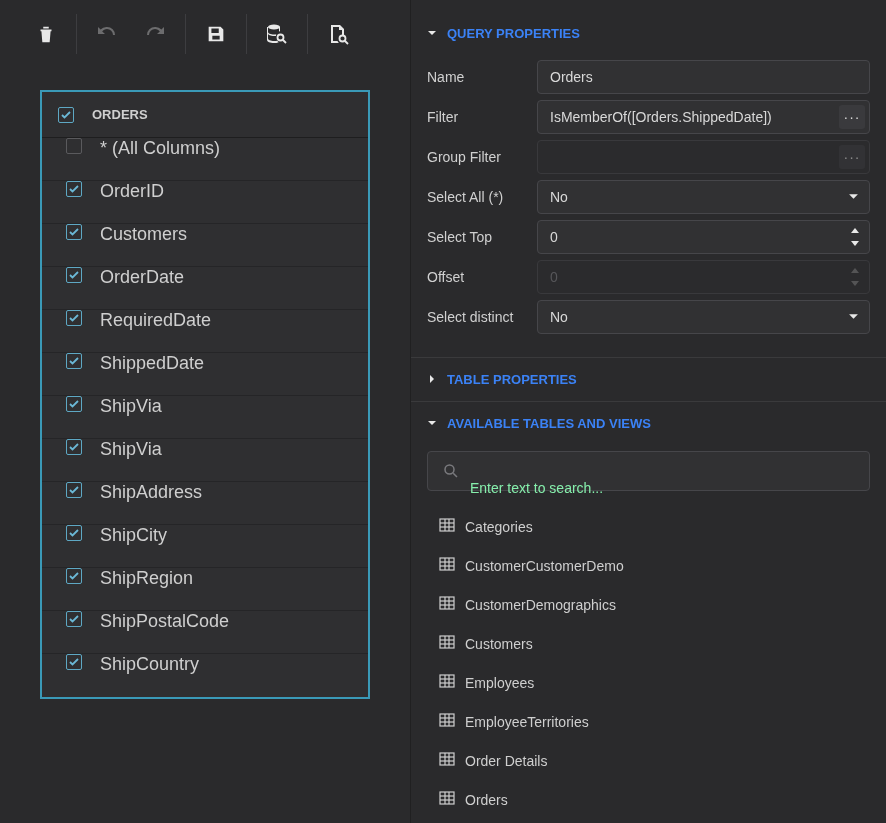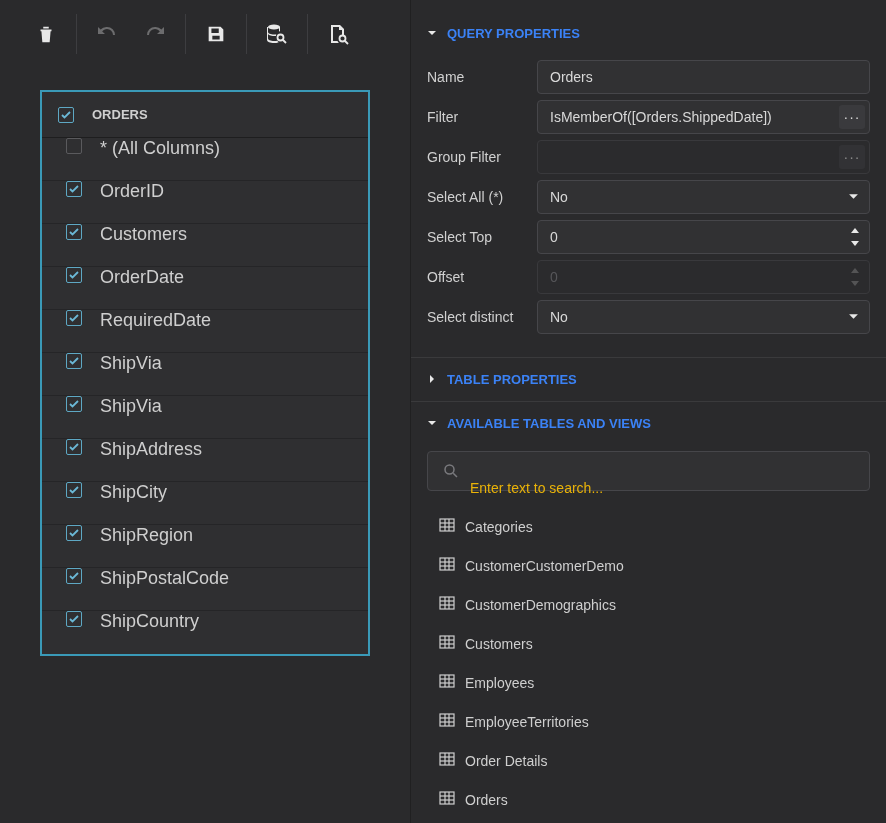--- a/index.html
+++ b/index.html
@@ -119,21 +119,21 @@
 }
 .search-box {
   margin: 12px 16px 16px 16px;
   height: 40px;
   background: #313133;
   border: 1px solid #46464a;
   border-radius: 4px;
   display: flex; align-items: center;
   padding: 0 14px;
 }
-.search-box .placeholder { color: #eab308; margin-left: 10px; font-size: 14px; margin-top: 33px; }
+.search-box .placeholder { color: #86efac; margin-left: 10px; font-size: 14px; margin-top: 33px; }
 .tables-list { padding: 0 16px 16px 28px; }
 .table-item {
   display: flex; align-items: center;
   height: 39px; cursor: pointer;
 }
 .table-item .ticon { margin-right: 10px; }
 </style>
 </head>
 <body>
 
@@ -220,20 +220,28 @@
     </div>
     <span>OrderDate</span>
         </div>
         <div class="col-row">
     <div class="checkbox">
       <svg width="10" height="10" viewBox="0 0 10 10">
               <path d="M1 5l2.5 2.5L9 2" stroke="#6bb8d6" stroke-width="1.8" fill="none"></path>
             </svg>
     </div>
     <span>RequiredDate</span>
+        </div>
+        <div class="col-row">
+    <div class="checkbox">
+      <svg width="10" height="10" viewBox="0 0 10 10">
+              <path d="M1 5l2.5 2.5L9 2" stroke="#6bb8d6" stroke-width="1.8" fill="none"></path>
+            </svg>
+    </div>
+    <span>ShippedDate</span>
         </div>
         <div class="col-row">
     <div class="checkbox">
       <svg width="10" height="10" viewBox="0 0 10 10">
               <path d="M1 5l2.5 2.5L9 2" stroke="#6bb8d6" stroke-width="1.8" fill="none"></path>
             </svg>
     </div>
     <span>ShipVia</span>
         </div>
         <div class="col-row">

